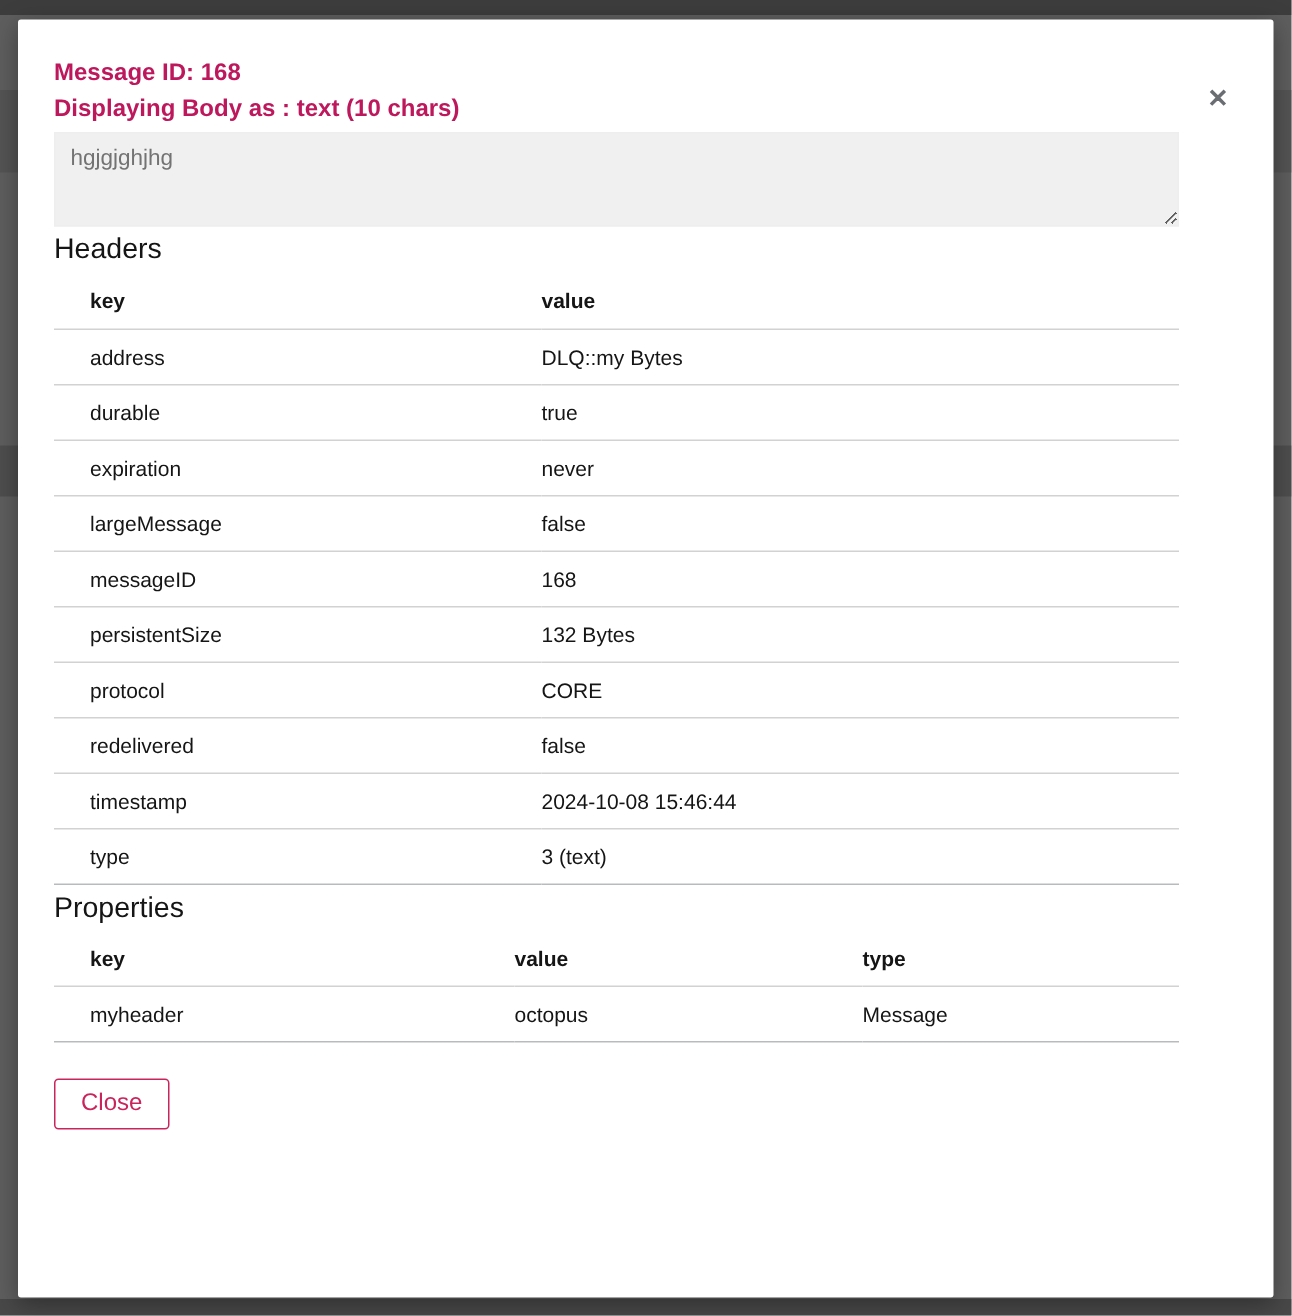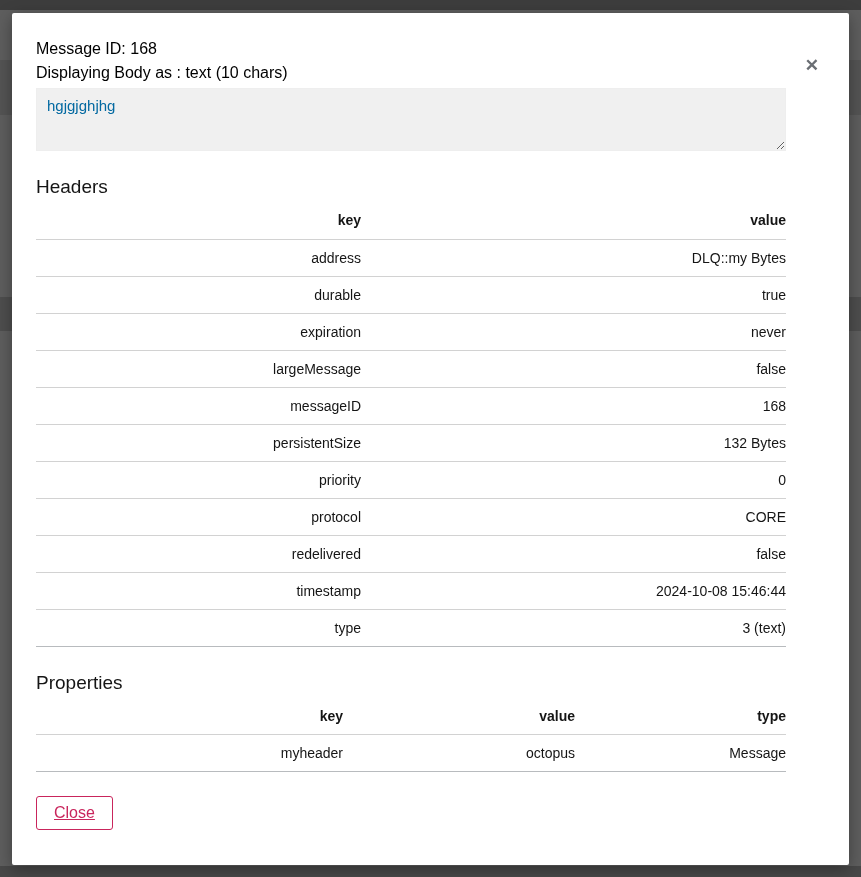--- a/index.html
+++ b/index.html
@@ -35,55 +35,56 @@
     top: 44px; right: 30px;
     background: none; border: none; padding: 0;
     color: #6a6e73;
     font-size: 17px; font-weight: bold; line-height: 1;
     cursor: pointer;
   }
 
   .title-line {
     font-size: 16px;
     line-height: 24px;
-    color: #000000;
+    color: #be185d;
+    font-weight: bold;
   }
 
   .body-textarea {
     display: block;
     margin-top: 3px;
     width: 750px; height: 63px;
     background: #f0f0f0;
     border: 1px solid #eeeeee;
-    color: #0369a1;
+    color: #737373;
     font-family: "Liberation Sans", sans-serif;
     font-size: 15px;
     padding: 8px 10px;
     resize: both;
     outline: none;
   }
 
   h2.section-title {
-    margin: 25px 0 0 0;
+    margin: 5px 0 0 0;
     font-size: 19px;
     font-weight: 400;
     line-height: 22px;
     color: #151515;
   }
 
   table.data-table {
     width: 750px;
     border-collapse: collapse;
     font-size: 14px;
     color: #151515;
     margin-top: 4px;
   }
   table.data-table th, table.data-table td {
     height: 37px;
-    text-align: right;
+    text-align: left;
     padding: 0;
     border-bottom: 1px solid #d2d2d2;
     font-weight: normal;
     vertical-align: middle;
   }
   table.data-table th { font-weight: 700; }
   table.data-table th:first-child,
   table.data-table td:first-child { padding-left: 24px; }
 
   table.tbl-headers th:first-child,
@@ -100,21 +101,20 @@
   .close-btn {
     margin-top: 24px;
     padding: 7px 17px;
     background: #ffffff;
     border: 1px solid #c9255c;
     border-radius: 3px;
     color: #c9255c;
     font-family: "Liberation Sans", sans-serif;
     font-size: 16px;
     cursor: pointer;
-    text-decoration: underline;
   }
 </style>
 </head>
 <body>
 
 <div class="band band-top"></div>
 <div class="band band-header"></div>
 <div class="band band-mid"></div>
 <div class="band band-bottom"></div>
 
@@ -152,24 +152,20 @@
             <td>largeMessage</td>
             <td>false</td>
           </tr>
           <tr>
             <td>messageID</td>
             <td>168</td>
           </tr>
           <tr>
             <td>persistentSize</td>
             <td>132 Bytes</td>
-          </tr>
-          <tr>
-            <td>priority</td>
-            <td>0</td>
           </tr>
           <tr>
             <td>protocol</td>
             <td>CORE</td>
           </tr>
           <tr>
             <td>redelivered</td>
             <td>false</td>
           </tr>
           <tr>

